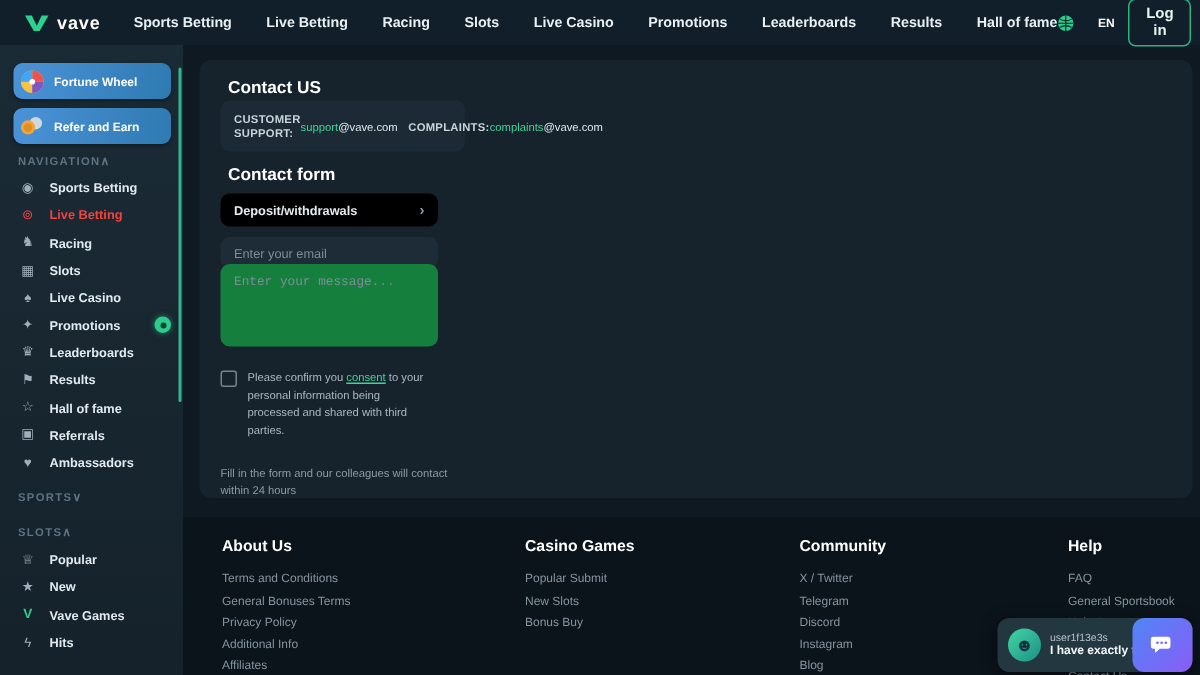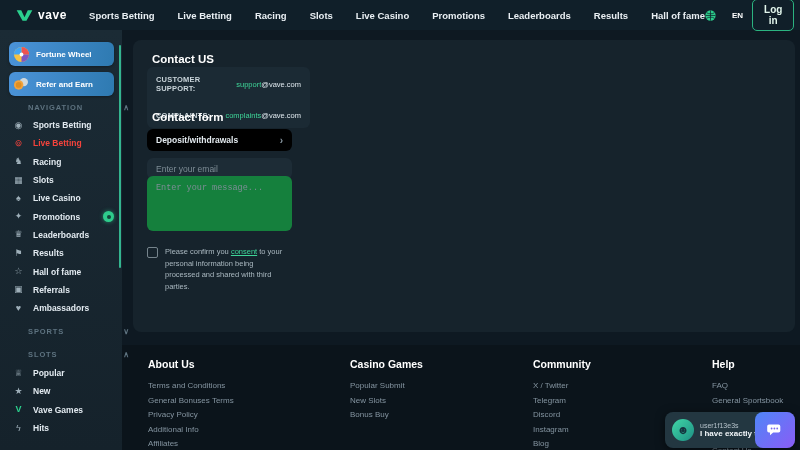--- a/index.html
+++ b/index.html
@@ -23,41 +23,41 @@
               font-size:8.5px;font-weight:700;padding:5px 11px;font-family:inherit;cursor:pointer}
 
   
   .sidebar{position:absolute;top:30px;left:0;width:122px;bottom:0;
            background:linear-gradient(180deg,#1b2b35,#15222b);z-index:5}
   .promo-btn{position:absolute;left:9px;width:105px;height:24px;border-radius:6px;
              background:linear-gradient(100deg,#4b93d8,#2e7ab1);
              display:flex;align-items:center;gap:6px;color:#fff;font-size:8px;font-weight:800;
              cursor:pointer;box-shadow:0 1px 3px rgba(0,0,0,.35)}
   .promo-btn .pic{margin-left:4px;display:flex}
-  .sec-h{position:absolute;left:28px;width:102px;color:#5e7380;font-size:7.5px;font-weight:700;
-         letter-spacing:.9px;display:flex;justify-content:space-between;align-items:center;cursor:pointer}
+  .sec-h{position:absolute;left:12px;width:102px;color:#5e7380;font-size:7.5px;font-weight:700;
+         letter-spacing:.9px;display:flex;align-items:center;cursor:pointer}
   .sec-h .chev{color:#5e7380;font-size:8px}
   .snav-list{position:absolute;left:0;right:0}
   .snav{height:18.3px;display:flex;align-items:center;padding-left:13px;gap:9px;cursor:pointer}
   .sic{width:11px;text-align:center;color:#9fb0ba;font-size:9px;line-height:1}
   .slb{color:#e2eaf0;font-size:8.5px;font-weight:700;white-space:nowrap}
   .snav.active .slb,.snav.active .sic{color:#f4433c}
   .badge{position:absolute;right:8px;width:11px;height:11px;border-radius:50%;
          background:#2ecc8c;box-shadow:0 0 4px rgba(46,204,140,.6)}
   .badge::after{content:"";position:absolute;left:3.5px;top:3.5px;width:4px;height:4px;
                 border-radius:50%;background:#12463a}
   .sbar{position:absolute;left:119px;top:15px;width:2px;height:223px;background:#34b58f;border-radius:2px}
 
   
   .main{position:absolute;left:133px;top:40px;width:662px;height:292px;
         background:#16232c;border-radius:8px;z-index:1}
   .m-abs{position:absolute;left:14px}
   .h1{color:#fff;font-size:11.5px;font-weight:800;left:19px}
   .info-panel{top:27px;width:145px;background:#1b2a34;border-radius:6px;padding:8px 9px;
-              display:flex;flex-direction:column;gap:18px}
+              display:flex;flex-direction:row;gap:7px}
   .info-row{display:flex;justify-content:space-between;align-items:center}
   .info-lab{color:#c9d4da;font-size:7.5px;font-weight:600;letter-spacing:.2px}
   .mail{font-size:7.5px;white-space:nowrap}
   .mail .u{color:#3ed598}
   .mail .d{color:#dfe8ee}
   .dropdown{top:89px;width:145px;height:22px;background:#0f1categ?"?"}
   .dropdown{top:89px;width:145px;height:22px;background:#000000;border-radius:6px;
             display:flex;align-items:center;justify-content:space-between;
             padding:0 9px;box-sizing:border-box;cursor:pointer}
   .dd-val{color:#e4ebf0;font-size:8.5px;font-weight:700}
@@ -272,20 +272,21 @@
   <input class="m-abs inp inp-email" placeholder="Enter your email" style="">
 
   <textarea class="m-abs ta" placeholder="Enter your message..." style=""></textarea>
 
   <div class="m-abs consent">
     <span class="cbox"></span>
     <span class="ctext"><span>Please confirm you </span><span class="clink">consent</span><span> to your personal information being processed and shared with third parties.</span></span>
   </div>
 
 
+  <div class="m-abs footnote">Fill in the form and our colleagues will contact within 24 hours</div>
 </div>
 
 <div class="footer">
 
   <div class="fcol fcol-about">
     <div class="ftitle">About Us</div>
     <div class="flink">Terms and Conditions</div>
     <div class="flink">General Bonuses Terms</div>
     <div class="flink">Privacy Policy</div>
     <div class="flink">Additional Info</div>

